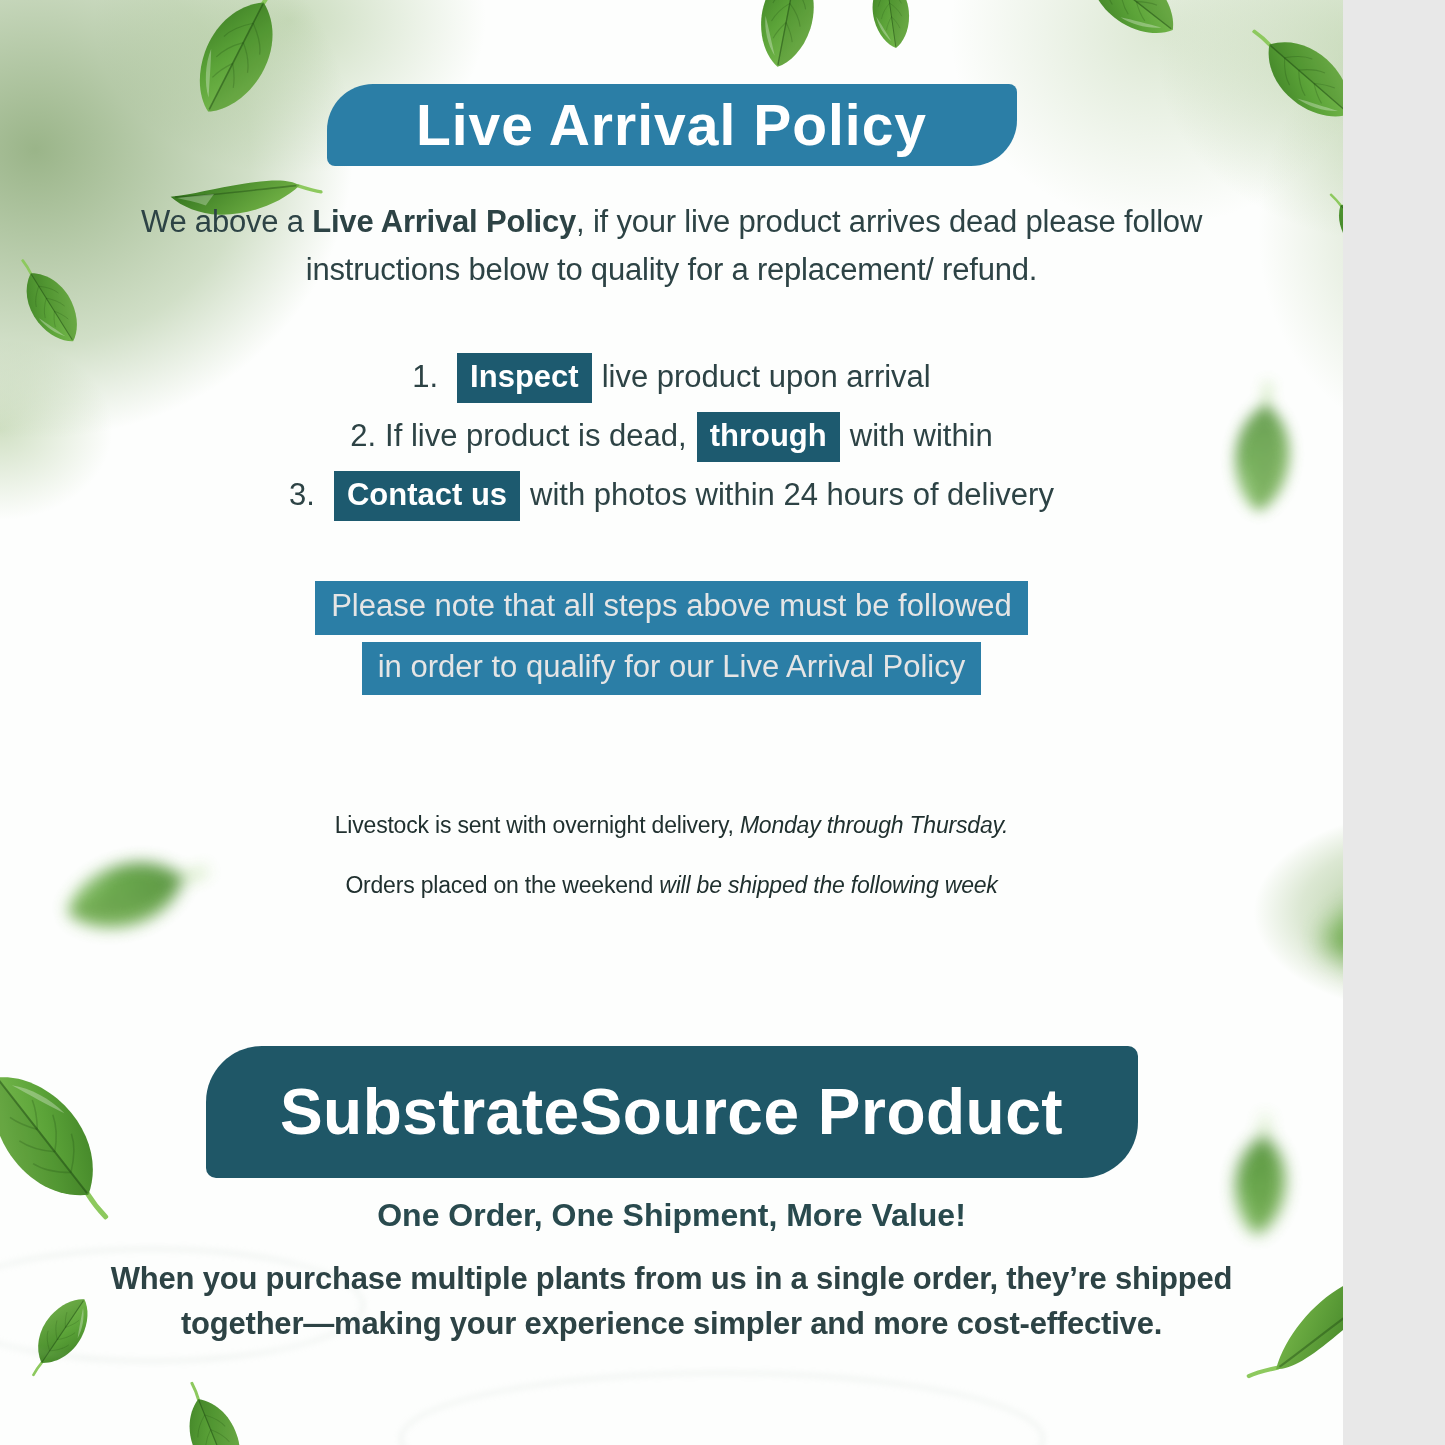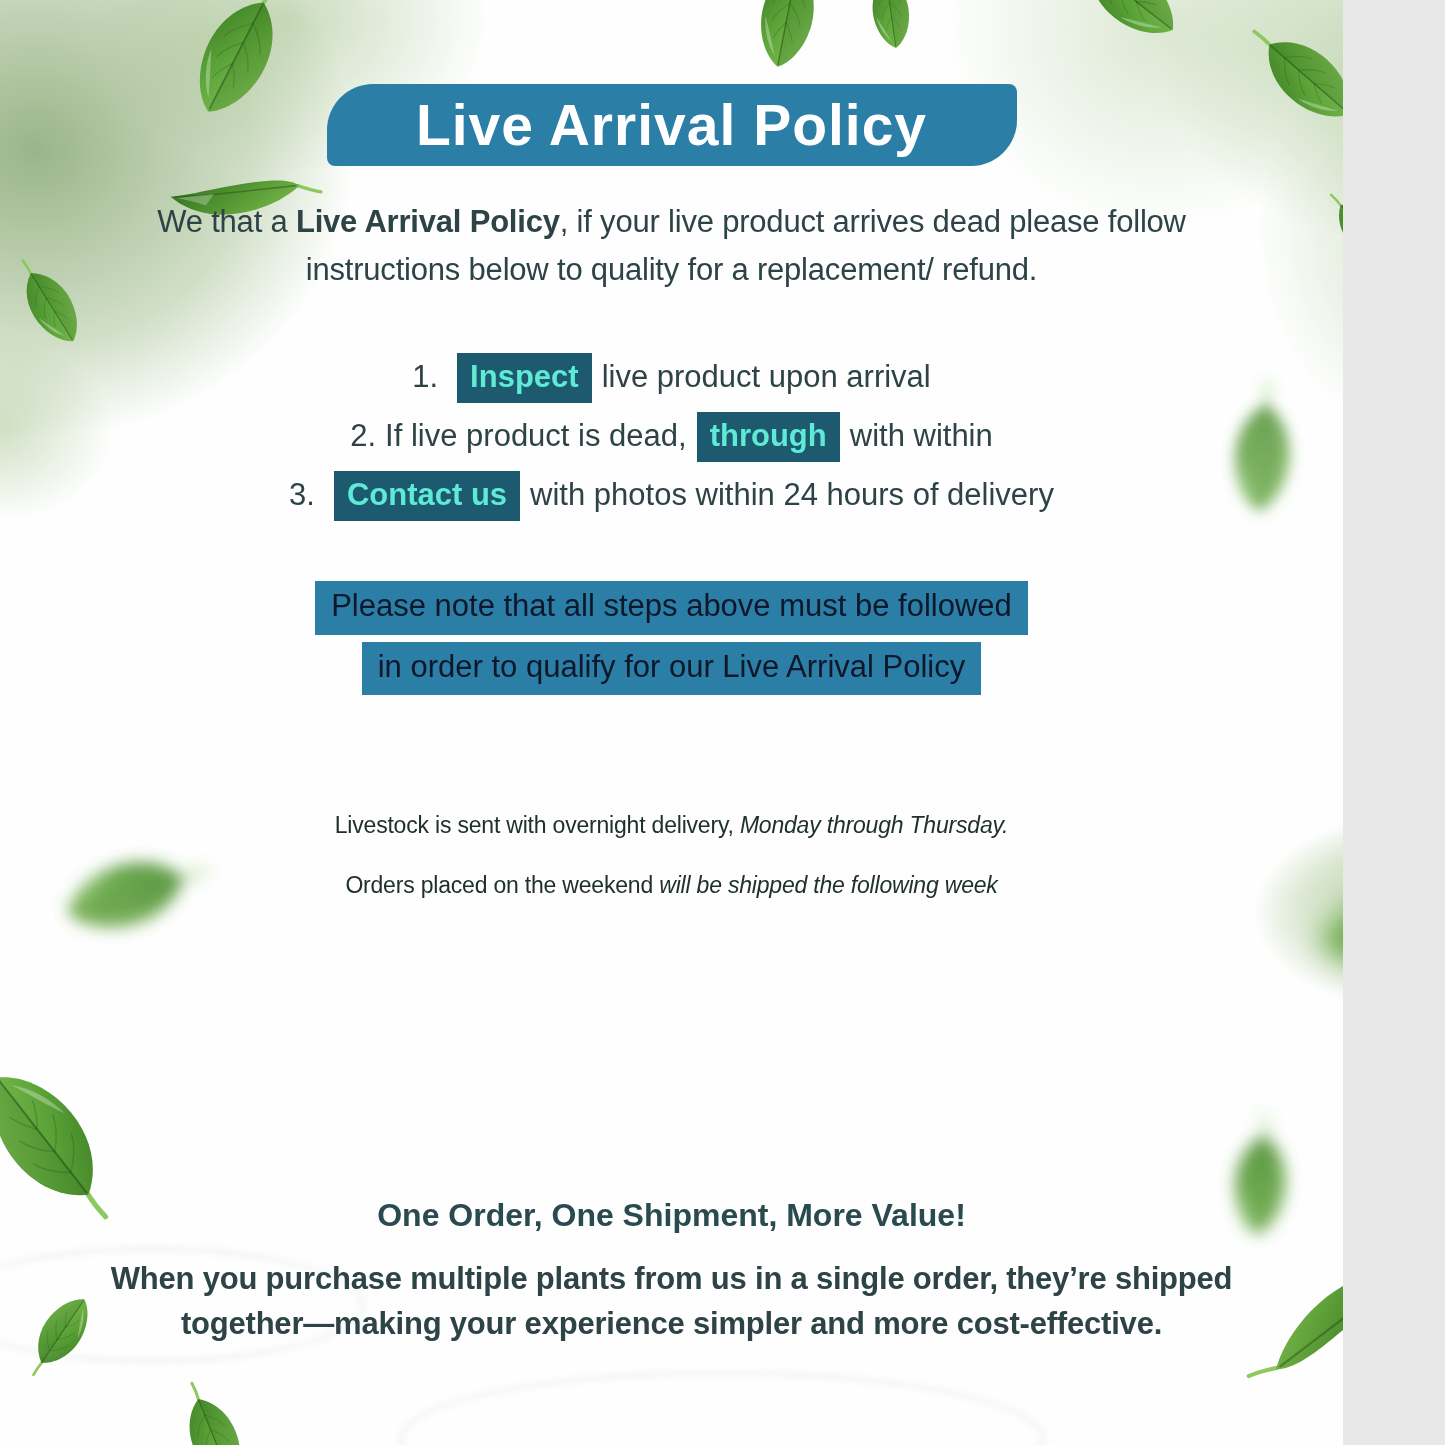--- a/index.html
+++ b/index.html
@@ -29,27 +29,27 @@
 
   
   .textblock { position:absolute; left:0; width:100%; text-align:center; }
   .intro { top:198px; font-size:31px; letter-spacing:-0.2px; color:#2d4345; }
   .intro .line { line-height:48px; }
   .intro b { font-weight:bold; }
 
   .steps { top:352px; font-size:31px; color:#2d4345; }
   .step  { height:50px; line-height:50px; margin-bottom:9px; }
   .step-num { margin-right:9px; }
-  .badge { display:inline-block; background:#1d5a6f; color:#5eead4; font-weight:bold;
+  .badge { display:inline-block; background:#1d5a6f; color:#ffffff; font-weight:bold;
            line-height:normal; padding:6px 13px 8px; margin:0 10px; vertical-align:baseline; }
   .step .pre:empty { display:none; }
 
   .note { top:581px; font-size:31px; }
   .note .note-line { margin-bottom:7px; }
-  .note .hl { display:inline-block; background:#2b7ea6; color:#0f172a;
+  .note .hl { display:inline-block; background:#2b7ea6; color:#e5e5e5;
               padding:9px 16px 12px; line-height:1.05;text-align:right; }
 
   .shipping { top:802px; font-size:23px; color:#20302f; letter-spacing:-0.2px; }
   .shipping .line { line-height:46px; margin-bottom:14px; }
   .shipping i { font-style:italic; }
 
   .value-heading { top:1197px; font-size:32px; font-weight:bold; color:#294a4e; }
 
   .bottom-text { top:1256px; font-size:31px; color:#2d4345; letter-spacing:-0.2px;font-weight:bold; }
   .bottom-text .line { line-height:45px; }
@@ -161,40 +161,43 @@
     </svg>
 
   <div class="ripple ripple1"></div>
   <div class="ripple ripple2"></div>
 
   <div class="banner banner-lap">
     <span class="banner-text">Live Arrival Policy</span>
   </div>
 
   <div class="textblock intro">
-    <div class="line"><span>We that a </span><b>Live Arrival Policy</b><span>, if your live product arrives dead please follow</span></div>
+    <div class="line"><span>We above a </span><b>Live Arrival Policy</b><span>, if your live product arrives dead please follow</span></div>
     <div class="line">instructions below to quality for a replacement/ refund.</div>
   </div>
 
   <div class="textblock steps">
     <div class="step"><span class="step-num">1.</span><span class="badge">Inspect</span><span class="post">live product upon arrival</span></div>
     <div class="step"><span class="step-num">2.</span><span class="pre">If live product is dead,</span><span class="badge">through</span><span class="post">with within</span></div>
     <div class="step"><span class="step-num">3.</span><span class="badge">Contact us</span><span class="post">with photos within 24 hours of delivery</span></div>
   </div>
 
   <div class="textblock note">
     <div class="note-line"><span class="hl">Please note that all steps above must be followed</span></div>
     <div class="note-line"><span class="hl">in order to qualify for our Live Arrival Policy</span></div>
   </div>
 
   <div class="textblock shipping">
     <div class="line"><span>Livestock is sent with overnight delivery, </span><i>Monday through Thursday.</i></div>
     <div class="line"><span>Orders placed on the weekend </span><i>will be shipped the following week</i></div>
   </div>
 
+  <div class="banner banner-ss">
+    <span class="banner-text">SubstrateSource Product</span>
+  </div>
 
   <div class="textblock value-heading">One Order, One Shipment, More Value!</div>
   <div class="textblock bottom-text">
     <div class="line">When you purchase multiple plants from us in a single order, they’re shipped</div>
     <div class="line">together—making your experience simpler and more cost-effective.</div>
   </div>
 
 </div>
 
 </body></html>

